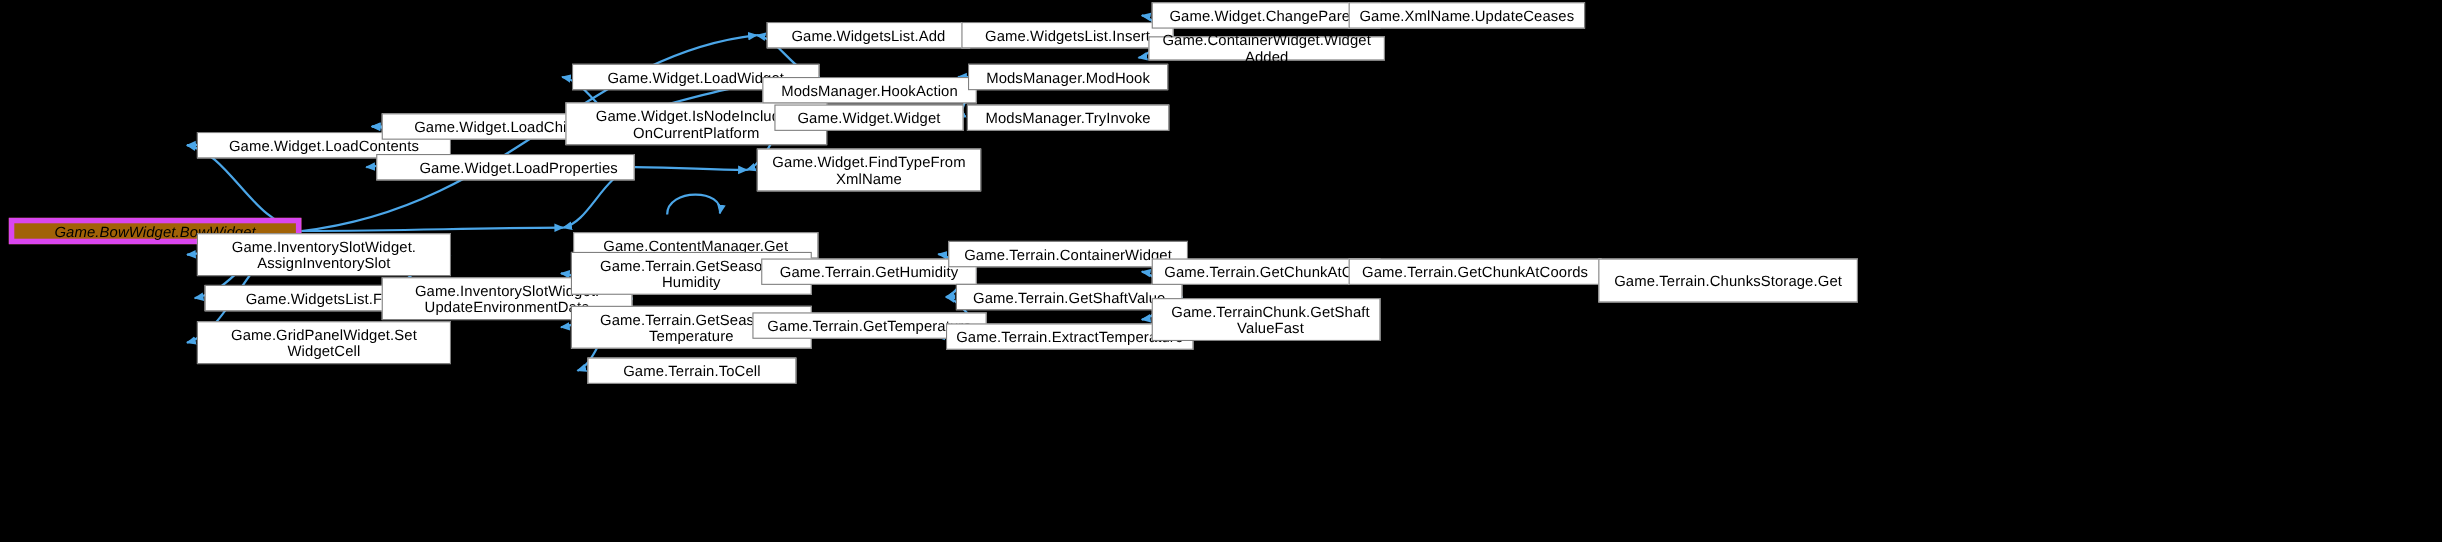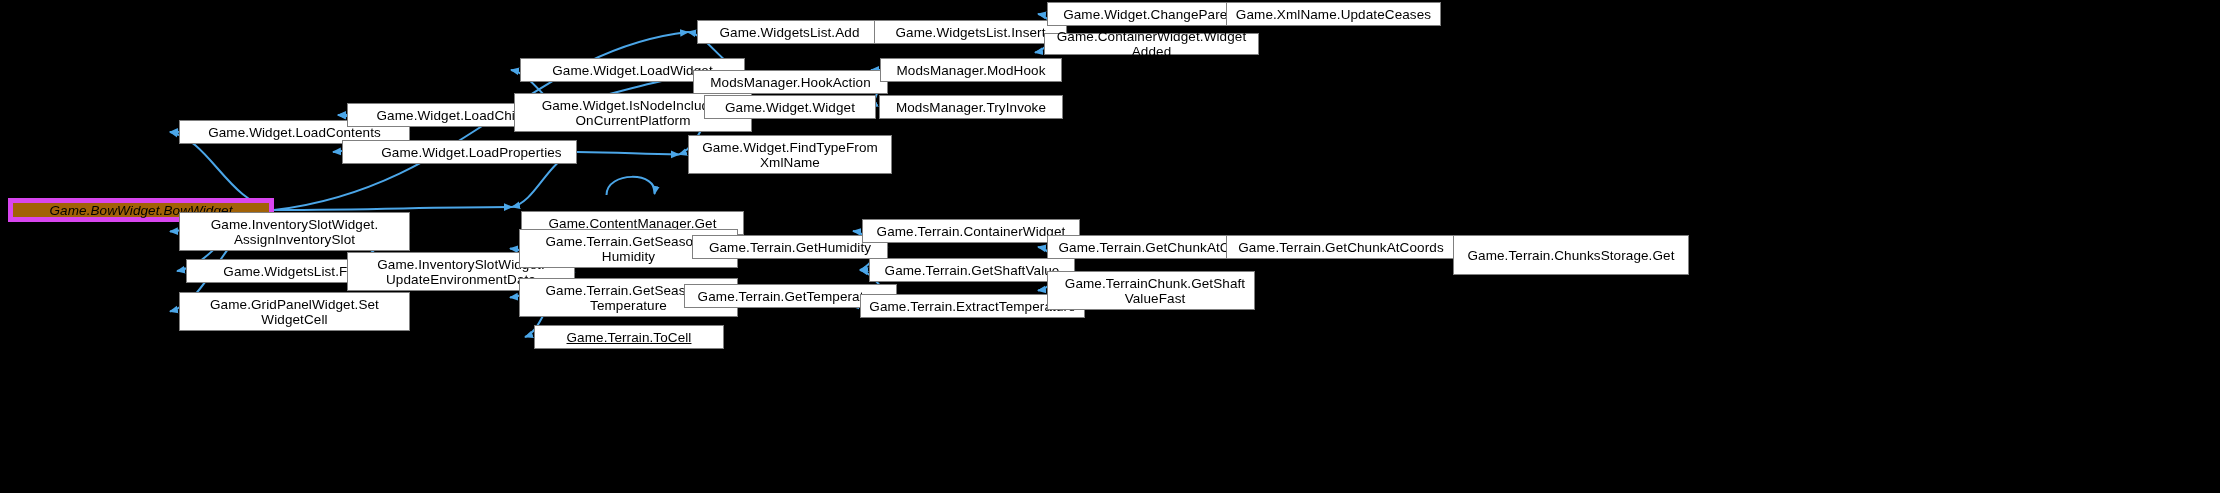--- a/index.html
+++ b/index.html
@@ -99,21 +99,21 @@
       <div class="node" style="left: 347px; top: 103px; width: 228px; height: 24px;">Game.Widget.LoadChildren</div>
       <div class="node" style="left: 342px; top: 140px; width: 235px; height: 24px; padding-left: 28px;">Game.Widget.LoadProperties</div>
       <div class="node" style="left: 520px; top: 58px; width: 225px; height: 24px;">Game.Widget.LoadWidget</div>
       <div class="node" style="left: 514px; top: 93px; width: 238px; height: 39px;">Game.Widget.IsNodeIncluded
 OnCurrentPlatform</div>
       <div class="node" style="left: 521px; top: 195px; width: 223px; height: 24px; margin-top: 16px;">Game.ContentManager.Get</div>
       <div class="node" style="left: 519px; top: 229px; width: 219px; height: 39px;">Game.Terrain.GetSeasonal
 Humidity</div>
       <div class="node" style="left: 519px; top: 278px; width: 219px; height: 39px;">Game.Terrain.GetSeasonal
 Temperature</div>
-      <div class="node" style="left: 534px; top: 325px; width: 190px; height: 24px; text-decoration: underline;">Game.Terrain.ToCell</div>
+      <div class="node" style="left: 534px; top: 325px; width: 190px; height: 24px;">Game.Terrain.ToCell</div>
       <div class="node" style="left: 697px; top: 20px; width: 185px; height: 24px;">Game.WidgetsList.Add</div>
       <div class="node" style="left: 693px; top: 70px; width: 195px; height: 24px;">ModsManager.HookAction</div>
       <div class="node" style="left: 704px; top: 95px; width: 172px; height: 24px;">Game.Widget.Widget</div>
       <div class="node" style="left: 688px; top: 135px; width: 204px; height: 39px;">Game.Widget.FindTypeFrom
 XmlName</div>
       <div class="node" style="left: 692px; top: 235px; width: 196px; height: 24px;">Game.Terrain.GetHumidity</div>
       <div class="node" style="left: 684px; top: 284px; width: 213px; height: 24px;">Game.Terrain.GetTemperature</div>
       <div class="node" style="left: 880px; top: 58px; width: 182px; height: 24px;">ModsManager.ModHook</div>
       <div class="node" style="left: 879px; top: 95px; width: 184px; height: 24px;">ModsManager.TryInvoke</div>
       <div class="node" style="left: 874px; top: 20px; width: 193px; height: 24px;">Game.WidgetsList.Insert</div>

